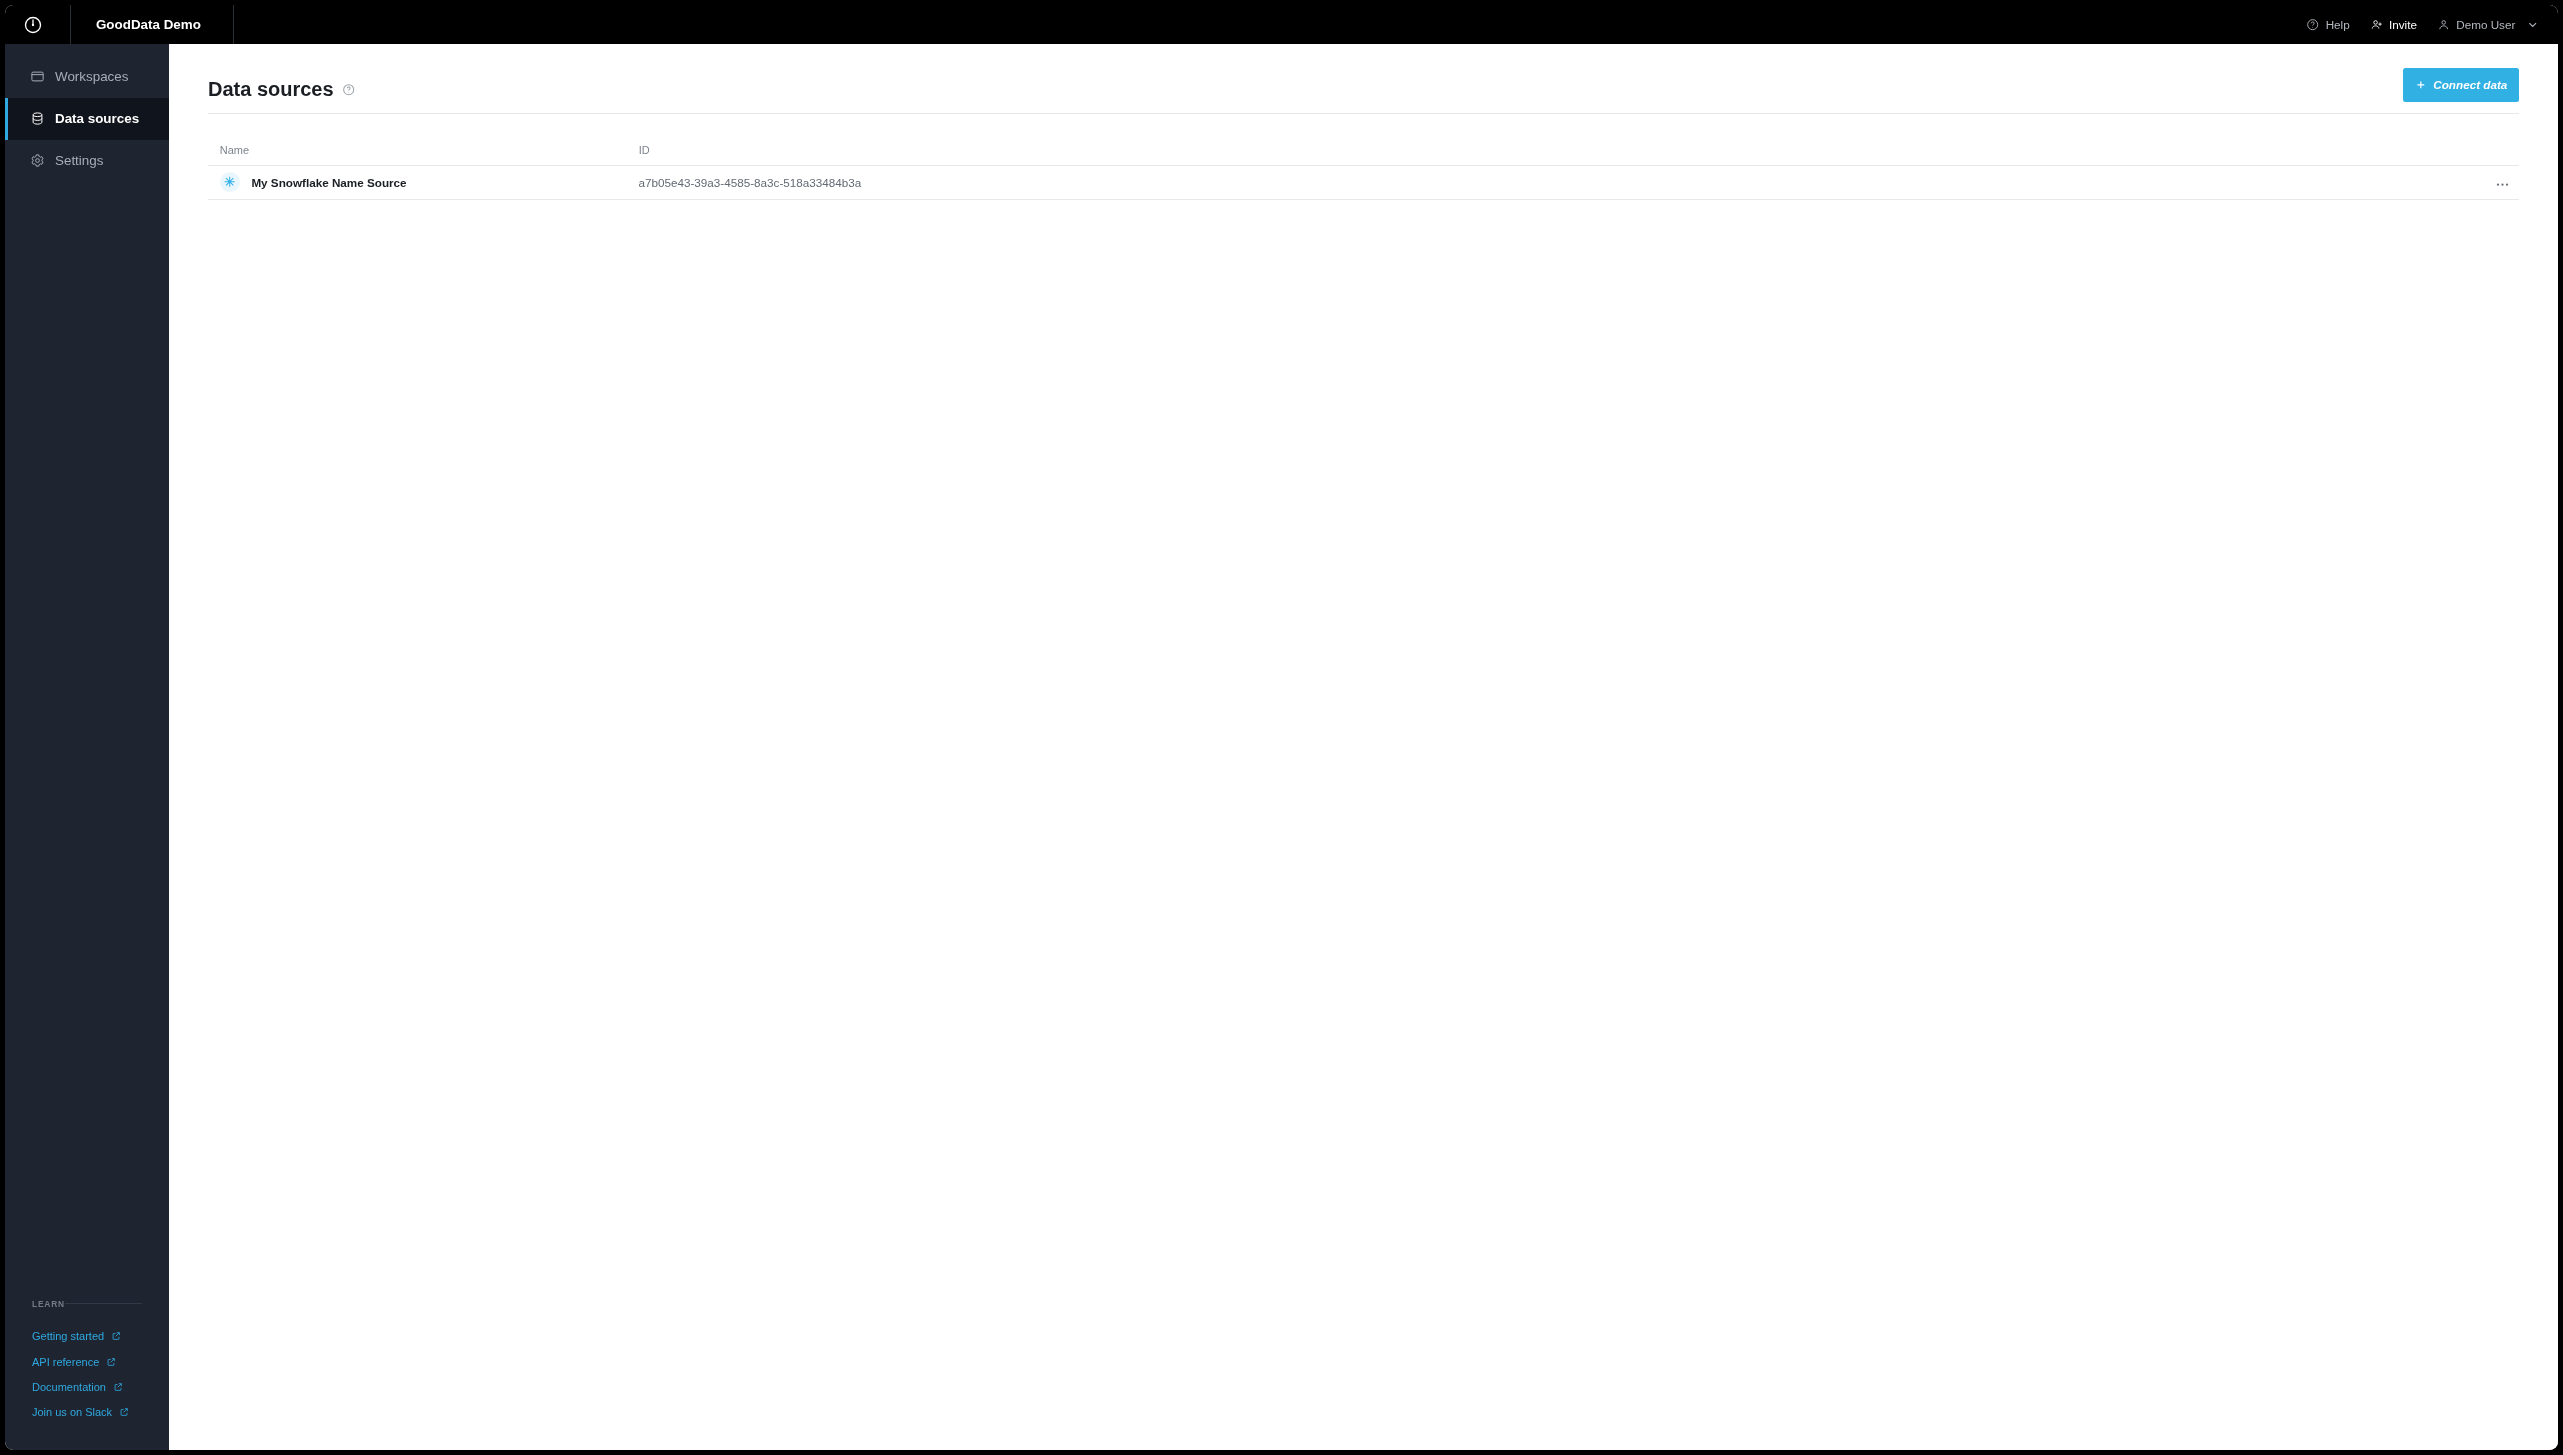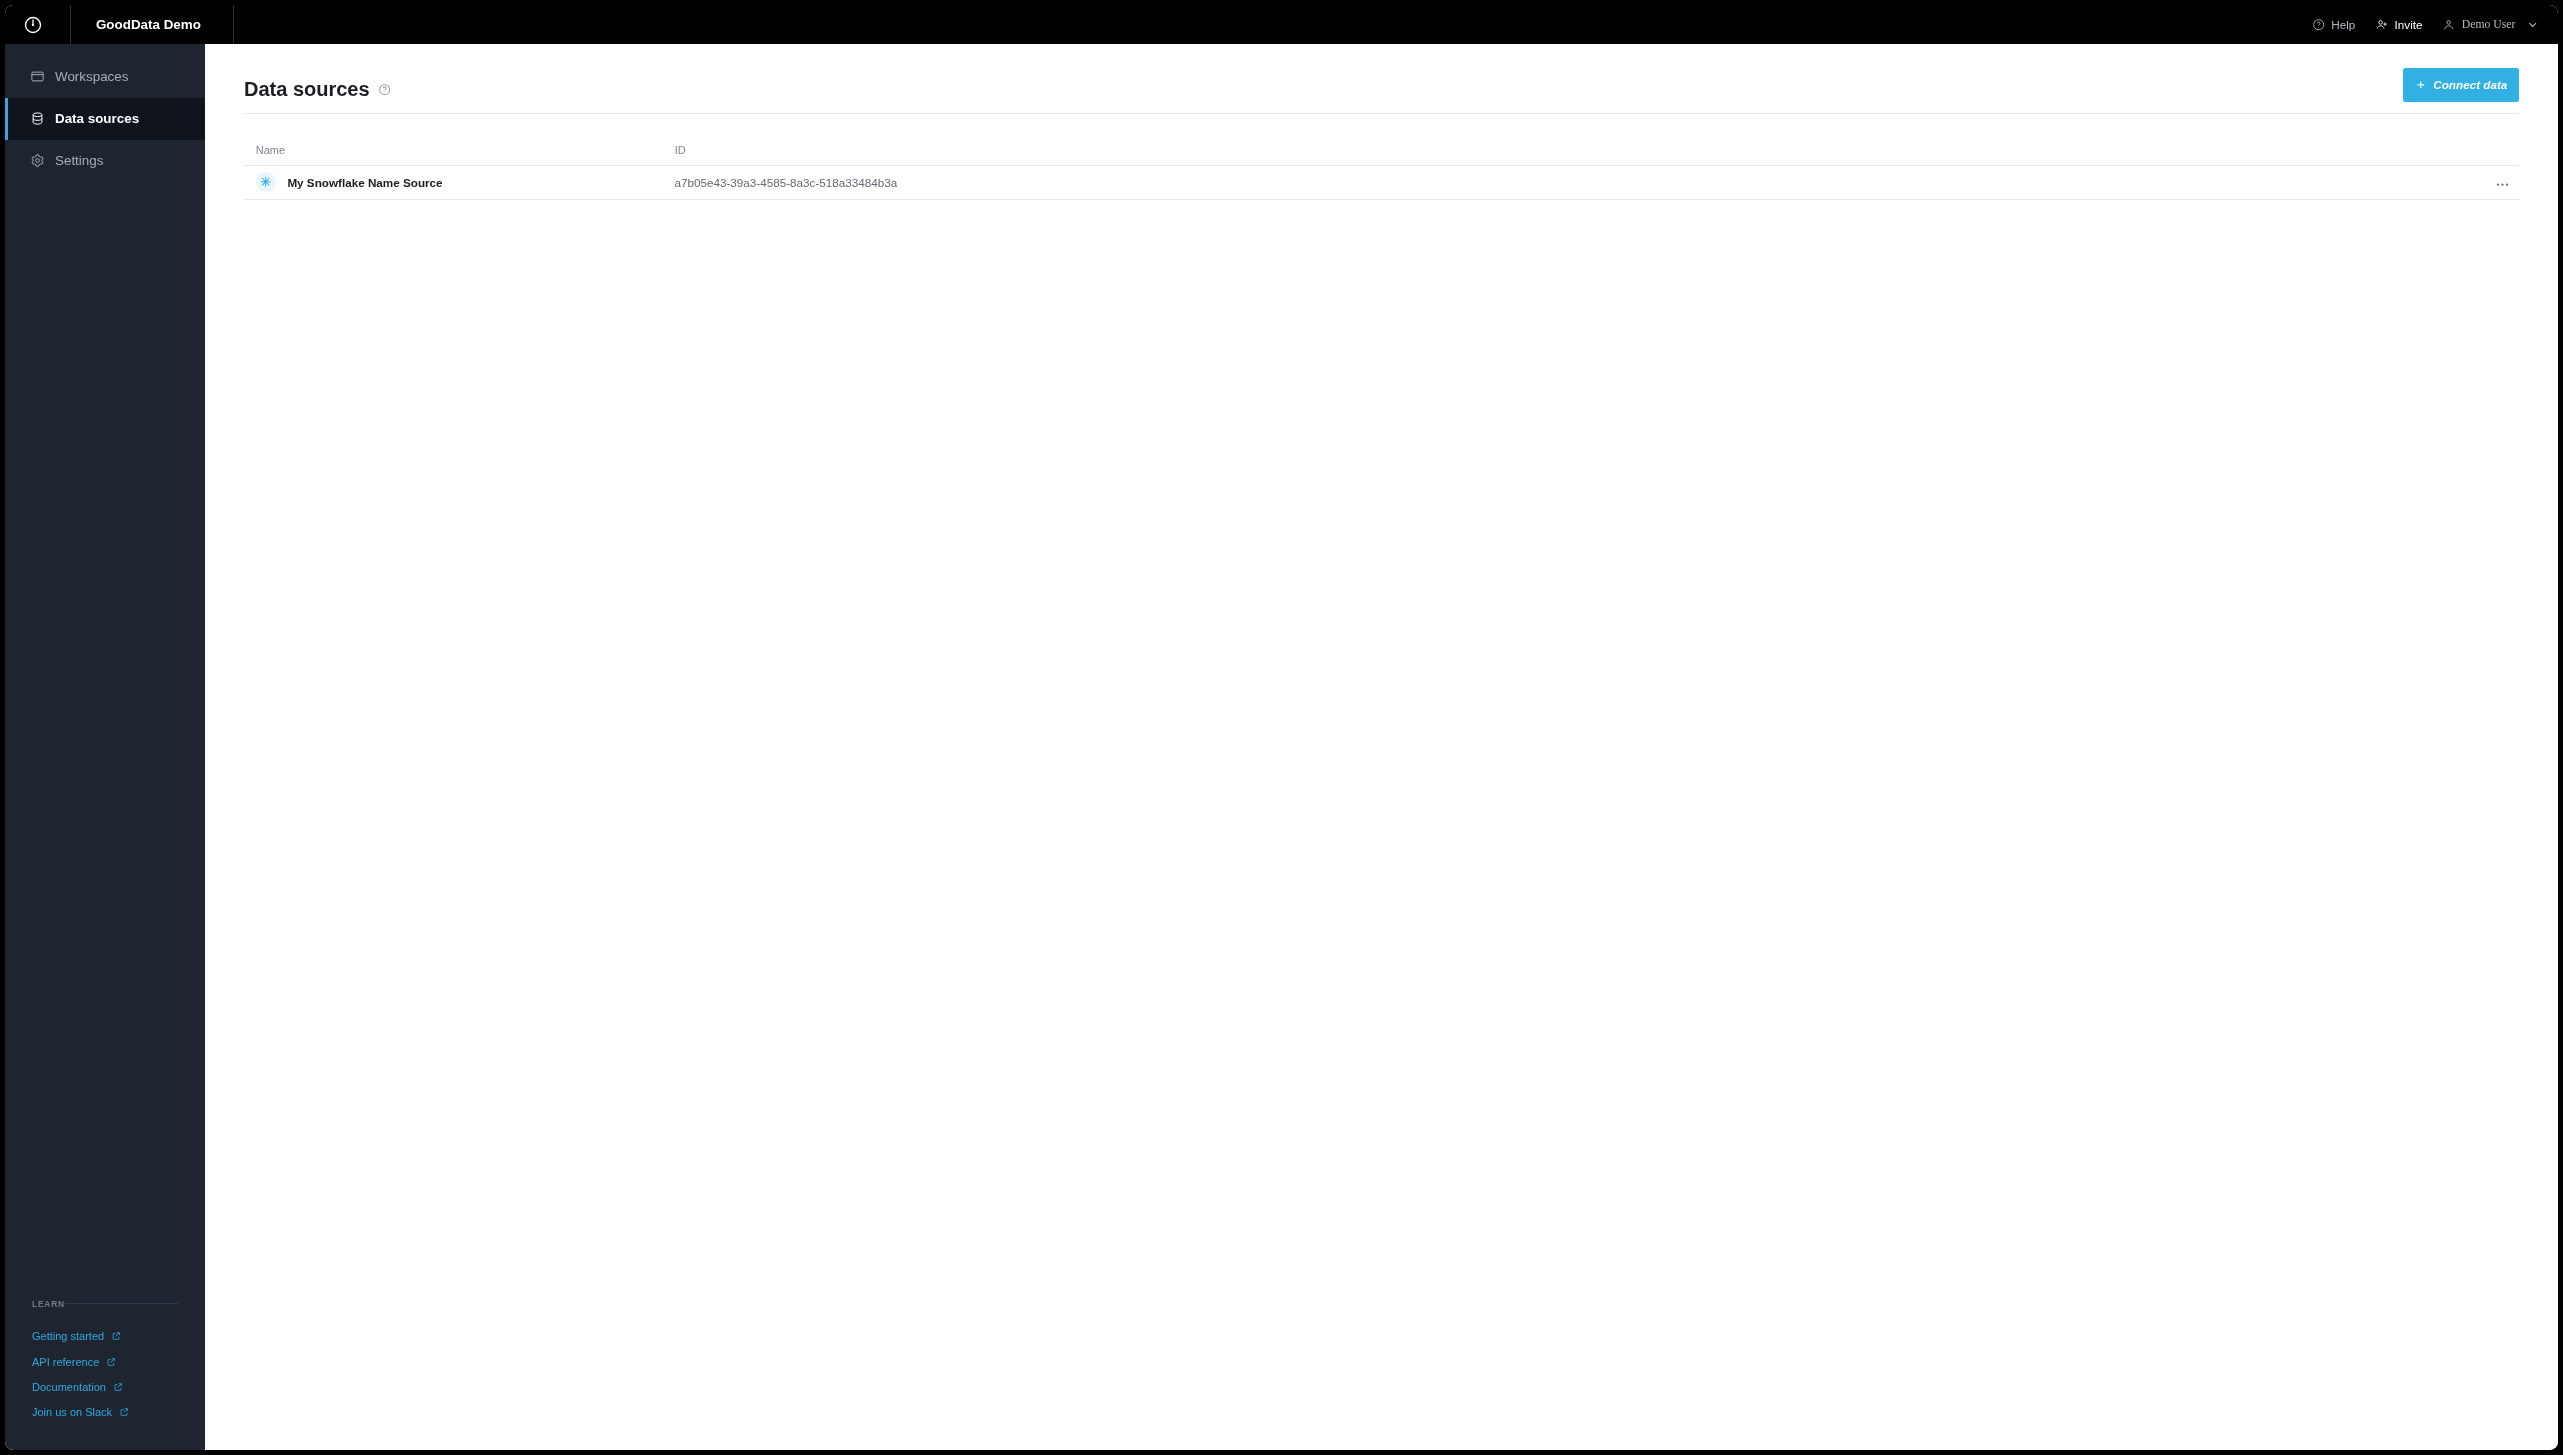--- a/index.html
+++ b/index.html
@@ -61,33 +61,33 @@
   .topbar .top-action {
     display: flex;
     align-items: center;
     gap: 5.9px;
     color: #b5b9c0;
     margin-left: 20px;
     cursor: pointer;
     font-size: 11.7px;
   }
   .topbar .top-action.invite { color: #fff; }
-  .topbar .top-action.user { color: #b5b9c0; font-family: Liberation Serif, serif; }
+  .topbar .top-action.user { color: #b5b9c0; }
   .topbar .top-action svg { width: 13.4px; height: 13.4px; flex-shrink: 0; }
   .chev { margin-left: 5px; }
 
   
   .lower {
     flex: 1;
     display: flex;
     min-height: 0;
   }
 
   .sidebar {
-    width: 200px;
+    width: 164px;
     background: #1e2430;
     color: #a7aeb8;
     display: flex;
     flex-direction: column;
     padding-top: 11.7px;
   }
   .nav-item {
     display: flex;
     align-items: center;
     gap: 10px;

